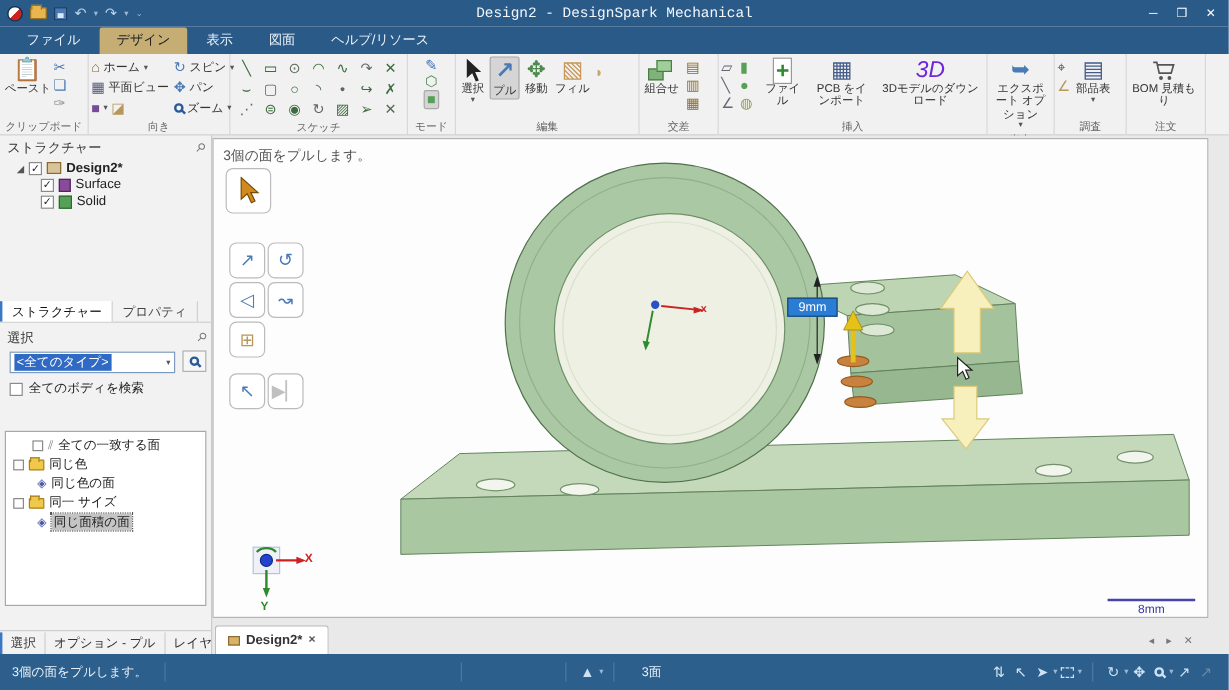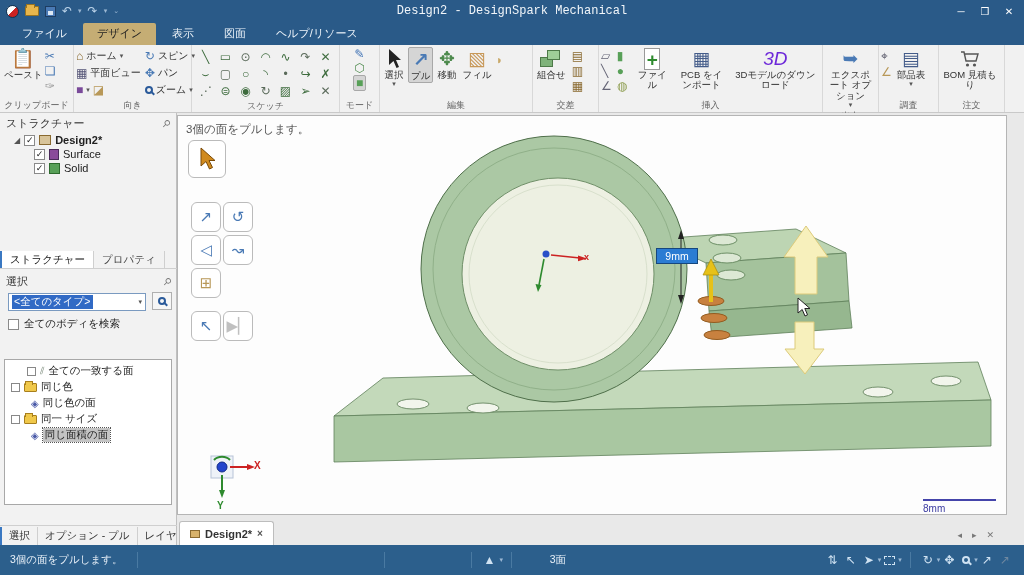--- a/index.html
+++ b/index.html
@@ -86,21 +86,21 @@
   
   #vpwrap { position:absolute; top:113px; left:177px; width:847px; height:432px; background:#e9e9e9; }
   #viewport { position:absolute; top:2px; left:0; width:830px; height:400px; background:#fdfdfd; border:1px solid #b5b5b5; overflow:hidden; }
   #hint { position:absolute; top:6px; left:8px; font-size:11.5px; color:#555; }
   .palette { position:absolute; left:10px; top:24px; }
   .tbtn { position:absolute; width:30px; height:30px; background:#fff; border:1px solid #bbb; border-radius:6px; display:flex; align-items:center; justify-content:center; font-size:15px; color:#4a7ab5; }
   .tbtn.big { width:38px; height:38px; }
   .tbtn.dis { color:#c0c0c0; }
   #dimbox { position:absolute; left:478px; top:132px; width:42px; height:16px; background:#2b7cd3; border:1px solid #16477e; color:#fff; font-size:10.5px; text-align:center; line-height:14px; }
   .axlbl { position:absolute; font-size:10px; font-weight:bold; }
-  #scalelbl { position:absolute; left:745px; top:387px; width:73px; text-align:left; font-size:10px; color:#3a3aa0; }
+  #scalelbl { position:absolute; left:745px; top:387px; width:73px; text-align:center; font-size:10px; color:#3a3aa0; }
 
   
   #docstrip { position:absolute; top:402px; left:0; width:847px; height:30px; display:flex; align-items:flex-end; gap:2px; padding:0 0 0 2px; }
   .dtab { height:24px; display:flex; align-items:center; gap:5px; padding:0 10px; font-size:11px; color:#333; background:#e0e0e0; border:1px solid #bdbdbd; border-bottom:none; border-radius:3px 3px 0 0; }
   .dtab.active { background:#fff; font-weight:bold; }
   .cube1 { width:9px; height:9px; background:#8a2020; border:1px solid #333; }
   .cube2 { width:10px; height:8px; background:#d8b26a; border:1px solid #8a6a30; }
   .dclose { font-size:10px; color:#555; }
   #tabnav { position:absolute; right:30px; bottom:5px; display:flex; gap:10px; font-size:9px; color:#777; }
 
@@ -533,21 +533,21 @@
   <div id="statusbar">
     <span style="margin-left:10px">3個の面をプルします。</span>
     <span class="sep" style="margin-left:14px"></span>
     <span style="width:230px"></span>
     <span class="sep"></span>
     <span style="width:70px"></span>
     <span class="sep"></span>
     <span class="sic">▲</span>
       <span class="dd" style="color:#9cb8d4">▾</span>
     <span class="sep"></span>
-    <span style="width:46px;text-align:right">3面</span>
+    <span style="width:46px;text-align:center">3面</span>
     <span style="flex:1"></span>
     <span class="sic">⇅</span>
     <span class="sic">↖</span>
     <span class="sic">➤</span>
       <span class="dd" style="color:#9cb8d4">▾</span>
     <span class="dashbox" style="margin:0 3px"></span>
       <span class="dd" style="color:#9cb8d4">▾</span>
     <span class="sep"></span>
     <span class="sic">↻</span>
       <span class="dd" style="color:#9cb8d4">▾</span>

